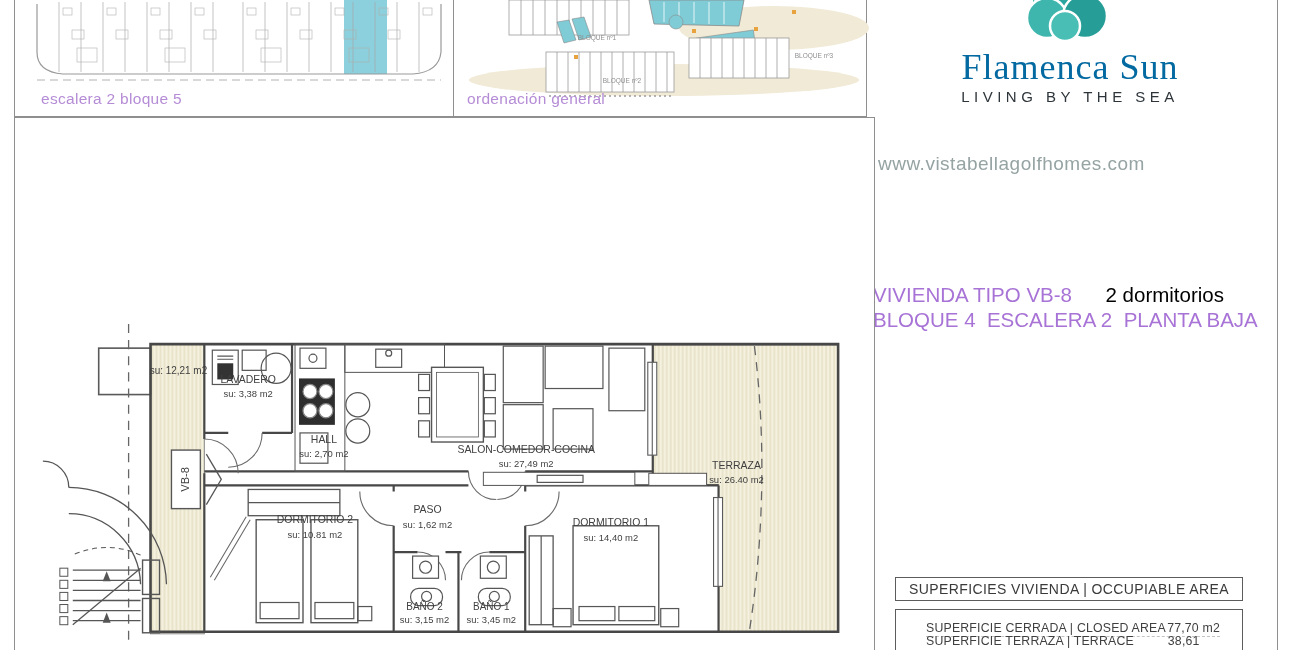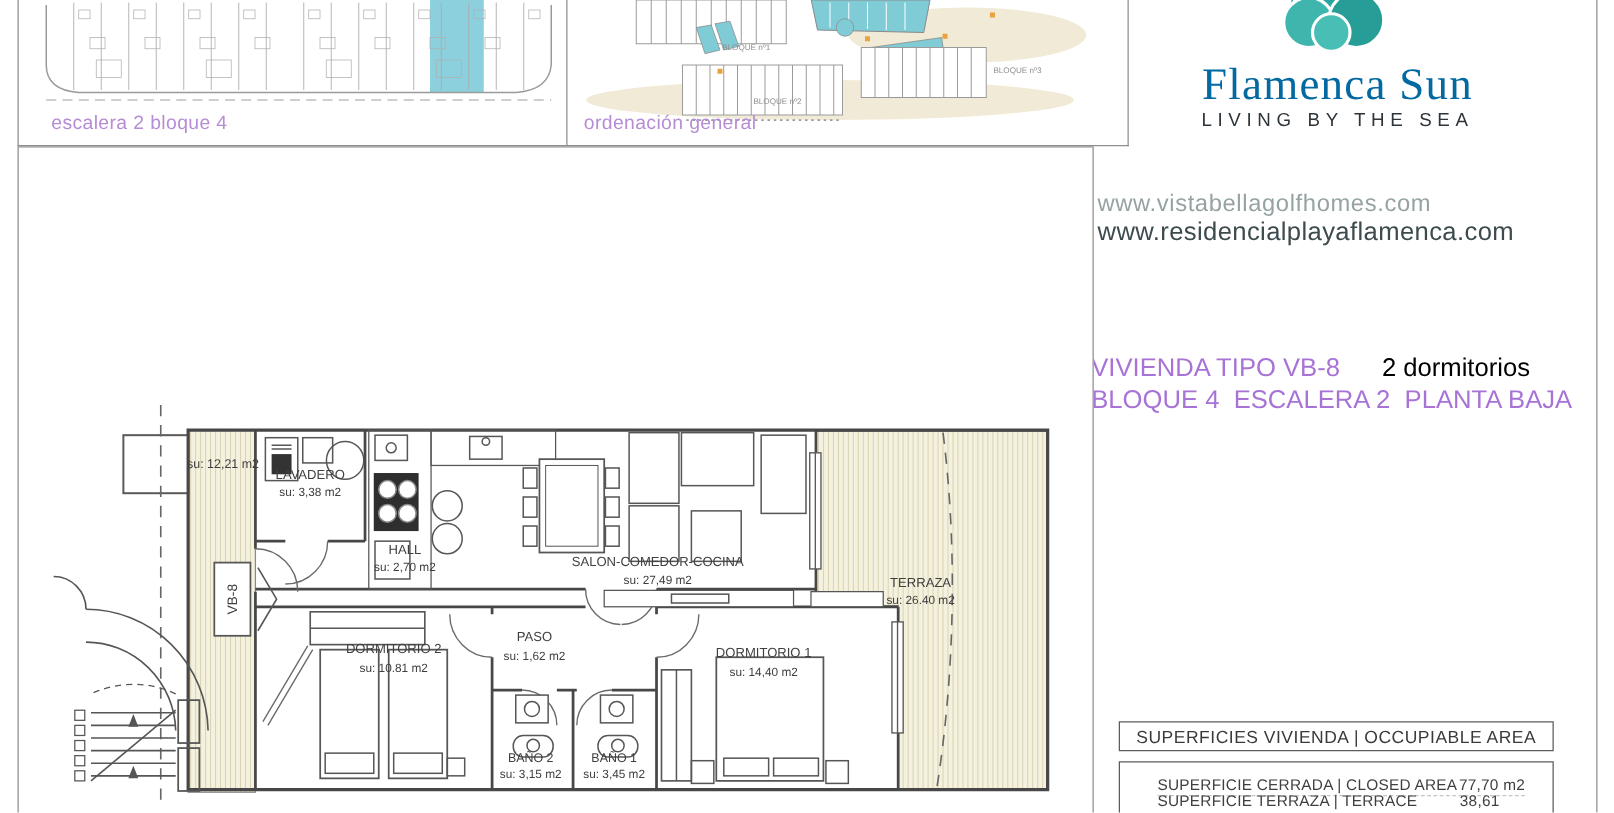--- a/index.html
+++ b/index.html
@@ -1,20 +1,20 @@
 <!DOCTYPE html>
 <html><head>
 <meta charset="utf-8">
 <style>
   html,body{margin:0;padding:0;}
   body{width:1291px;height:650px;overflow:hidden;background:#fff;
        font-family:"Liberation Sans",sans-serif;position:relative;}
   .panel{position:absolute;background:#fff;border:1.6px solid #8f8f8f;border-top:none;box-sizing:border-box;}
   #thumb1{left:14px;top:0;width:441px;height:117px;}
-  #thumb2{left:453px;top:0;width:450px;height:117px;}
+  #thumb2{left:453px;top:0;width:414px;height:117px;}
   #plan-panel{left:14px;top:117px;width:861px;height:541px;border-top:1.6px solid #8f8f8f;}
   .thumb-caption{position:absolute;bottom:8px;color:#b58cd6;font-size:15.5px;letter-spacing:.3px;}
   #thumb1 .thumb-caption{left:26px;}
   #thumb2 .thumb-caption{left:13px;}
   #logo-swirl{position:absolute;left:1003px;top:-26px;width:130px;height:76px;}
   #brand-name{position:absolute;left:880px;top:46px;width:380px;text-align:center;
               font-family:"Liberation Serif",serif;font-size:36px;color:#0369a1;letter-spacing:1px;}
   #brand-tagline{position:absolute;left:880px;top:88px;width:380px;text-align:center;
               font-size:15px;color:#2e353a;letter-spacing:4.5px;}
   #websites{position:absolute;left:878px;top:153px;width:394px;text-align:left;line-height:22px;}
@@ -62,21 +62,21 @@
         <rect x="285" y="30" width="12" height="9"></rect>
       <rect x="329" y="30" width="12" height="9"></rect>
         <rect x="373" y="30" width="12" height="9"></rect>
       <rect x="62" y="48" width="20" height="14"></rect>
         <rect x="150" y="48" width="20" height="14"></rect>
       <rect x="246" y="48" width="20" height="14"></rect>
         <rect x="334" y="48" width="20" height="14"></rect>
     </g>
     <path d="M22,80 H426" stroke="#9e9e9e" stroke-width="0.8" stroke-dasharray="8 5"></path>
   </svg>
-  <div class="thumb-caption">escalera 2 bloque 4</div>
+  <div class="thumb-caption">escalera 2 bloque 5</div>
 </div>
 
 <div class="panel" id="thumb2">
   <svg width="419" height="117" viewBox="0 0 419 117">
     <ellipse cx="210" cy="80" rx="195" ry="16" fill="#f0ead6"></ellipse>
     <ellipse cx="320" cy="28" rx="95" ry="22" fill="#f0ead6"></ellipse>
 
     <g stroke="#9b9b9b" stroke-width="0.8" fill="#fff">
       <rect x="55" y="0" width="120" height="35"></rect>
       <path d="M67,0 V35 M79,0 V35 M91,0 V35 M103,0 V35 M115,0 V35 M127,0 V35 M139,0 V35 M151,0 V35 M163,0 V35" fill="none"></path>
@@ -122,21 +122,20 @@
   <path d="M34,36 A30,30 0 0 1 64,-2" stroke="#fff" stroke-width="3" fill="none"></path>
   <circle cx="44" cy="44" r="20" fill="#3eb6ae" stroke="#fff" stroke-width="2.5"></circle>
   <circle cx="82" cy="42" r="22" fill="#279d97" stroke="#fff" stroke-width="2.5"></circle>
   <circle cx="62" cy="52" r="15" fill="#49beb5" stroke="#fff" stroke-width="2.5"></circle>
   <polygon points="100,6 113,26 93,21" fill="#f0a23e"></polygon>
 </svg>
 <div id="brand-name">Flamenca Sun</div>
 <div id="brand-tagline">LIVING BY THE SEA</div>
 <div id="websites">
   <div id="website-1">www.vistabellagolfhomes.com</div>
-  <div id="website-2">www.residencialplayaflamenca.com</div>
 </div>
 <div id="unit-title">
   <div id="unit-line1">
     <span id="unit-type">VIVIENDA TIPO VB-8</span>
     <span id="unit-bedrooms">2 dormitorios</span>
   </div>
   <div id="unit-location">BLOQUE 4  ESCALERA 2  PLANTA BAJA</div>
 </div>
 
 <div id="areas-header">SUPERFICIES VIVIENDA | OCCUPIABLE AREA</div>

